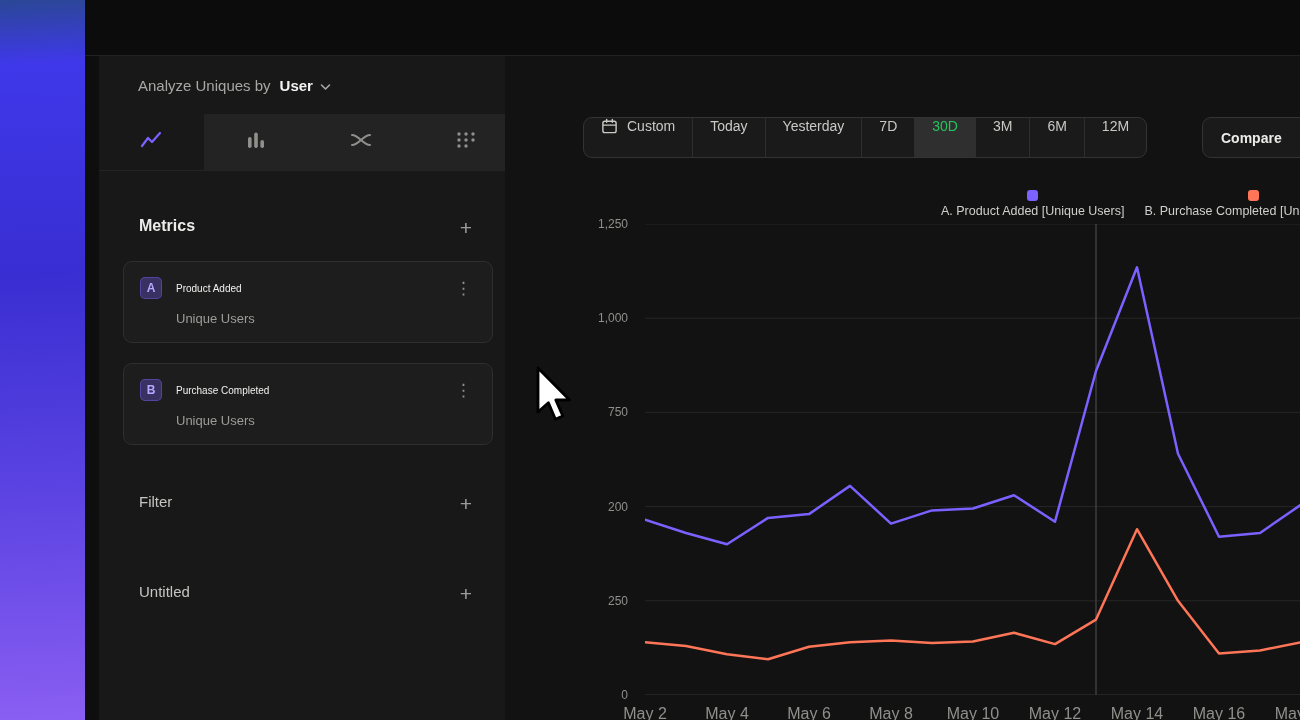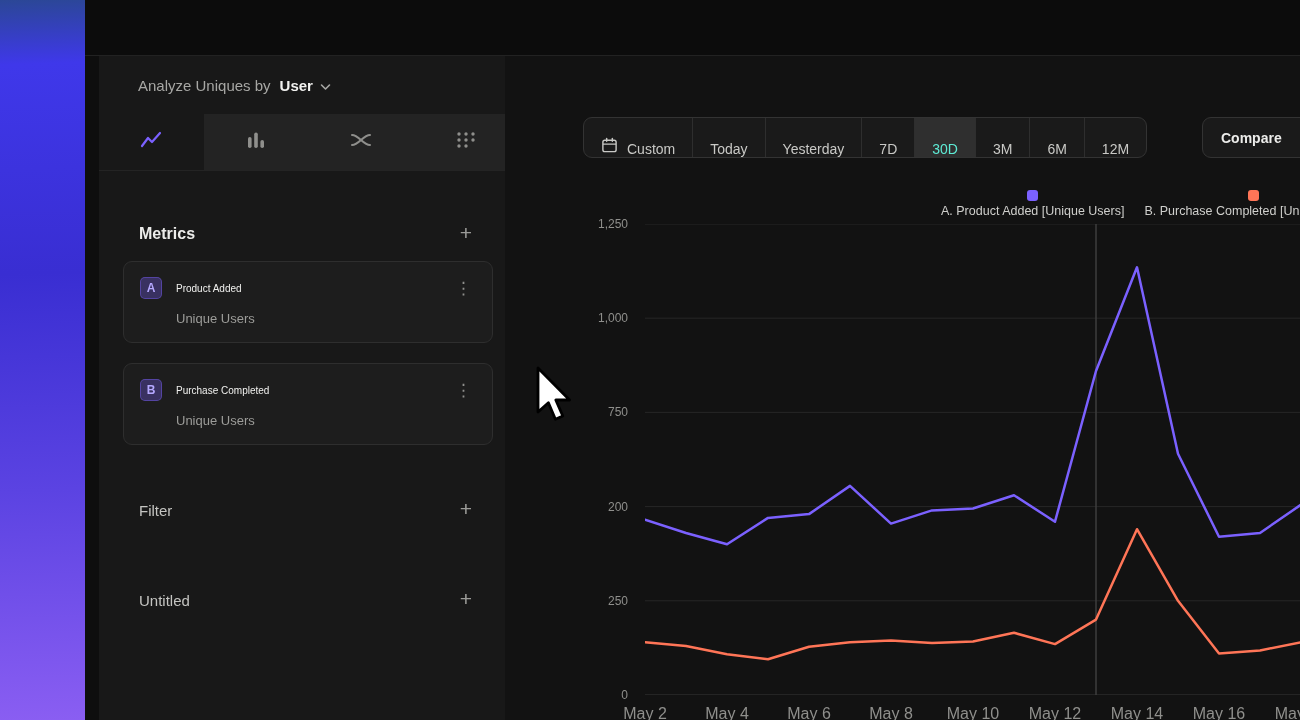--- a/index.html
+++ b/index.html
@@ -27,21 +27,21 @@
     background:#181818; border-right:1px solid #272727;margin-left:14px;
   }
   .analyze-row {
     height:58px; display:flex; align-items:center; padding-left:39px; gap:9px;
     font-size:15px; color:#a7a7a4;
   }
   .analyze-value { color:#f2f2f0; font-weight:700; display:flex; align-items:center; gap:7px; cursor:pointer; }
   .tabs { display:flex; height:57px; border-bottom:1px solid #242424; }
   .tab { flex:1; display:flex; align-items:center; justify-content:center; background:#232323; cursor:pointer; }
   .tab.active { background:#181818; }
-  .section-row { display:flex; align-items:flex-end; justify-content:space-between; margin:0 24px; padding:0 22px 0 16px; height:26px; }
+  .section-row { display:flex; align-items:flex-start; justify-content:space-between; margin:0 24px; padding:0 22px 0 16px; height:26px; }
   .metrics-row { margin-top:46px; }
   .filter-row { margin-top:48px; }
   .breakdown-row { margin-top:64px; }
   .section-title { font-size:16px; font-weight:700; color:#ececea; }
   .section-title.dim { font-weight:400; font-size:15px; color:#c4c4c1; }
   .plus { font-size:21px; color:#9b9b98; cursor:pointer; line-height:1; font-weight:400; }
 
   .metric-card {
     margin:18px 25px 0 24px; background:#1d1d1d; border:1px solid #2e2e2e;
     border-radius:9px; padding:15px 16px 16px; cursor:pointer;
@@ -58,25 +58,25 @@
   .kebab { color:#8f8f8c; font-size:17px; cursor:pointer; padding:0 4px; }
   .metric-sub { margin:12px 0 0 36px; font-size:13px; color:#9c9c99; }
 
   
   .main { position:absolute; left:505px; top:56px; width:795px; height:664px; background:#121212; }
   .range-group {
     position:absolute; left:78px; top:61px; height:41px; display:flex;
     border:1px solid #333; border-radius:9px; background:#1a1a1a; overflow:hidden;
   }
   .range-seg {
-    display:flex; align-items:flex-end; gap:9px; padding:0 17px; font-size:14px;
+    display:flex; align-items:flex-start; gap:9px; padding:0 17px; font-size:14px;
     color:#c9c9c6; border-right:1px solid #2e2e2e; cursor:pointer; white-space:nowrap;
   }
   .range-seg:last-child { border-right:none; }
-  .range-seg.active { background:#2f2f2f; color:#5eead4; }
+  .range-seg.active { background:#2f2f2f; color:#22c55e; }
   .compare-btn {
     position:absolute; left:697px; top:61px; height:41px; width:130px;
     border:1px solid #333; border-radius:9px; background:#1a1a1a;
     color:#ececea; font-size:14px; font-weight:600;
     display:flex; align-items:center; padding-left:18px; cursor:pointer;
   }
   .legend { position:absolute; left:436px; top:134px; display:flex; gap:20px; white-space:nowrap; font-size:12.5px; color:#cfcfcc; }
   .legend-item { display:flex; align-items:center; gap:3px;flex-direction:column; }
   .legend-swatch { width:11px; height:11px; border-radius:3px; background:#555; }
 

